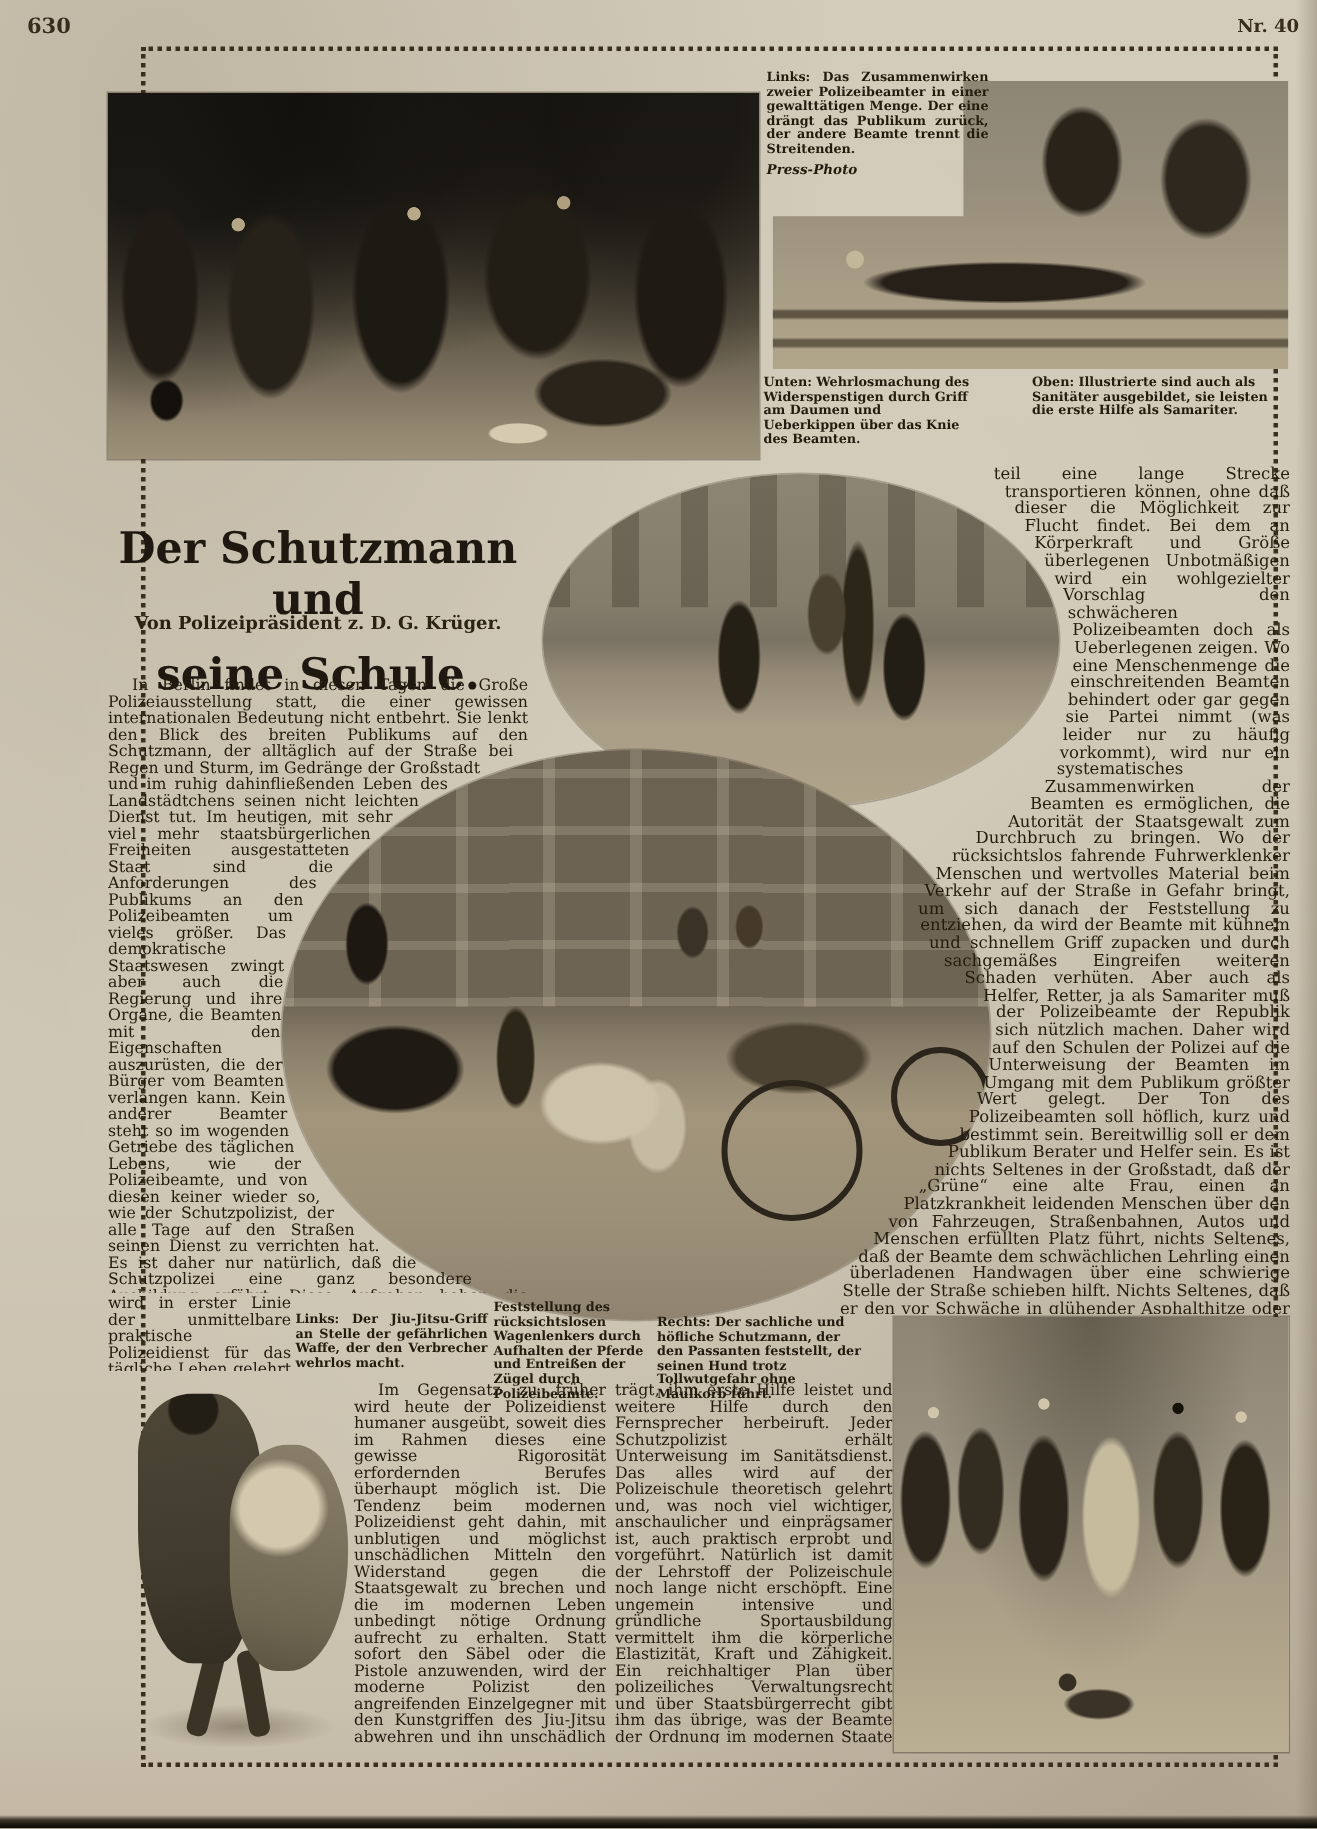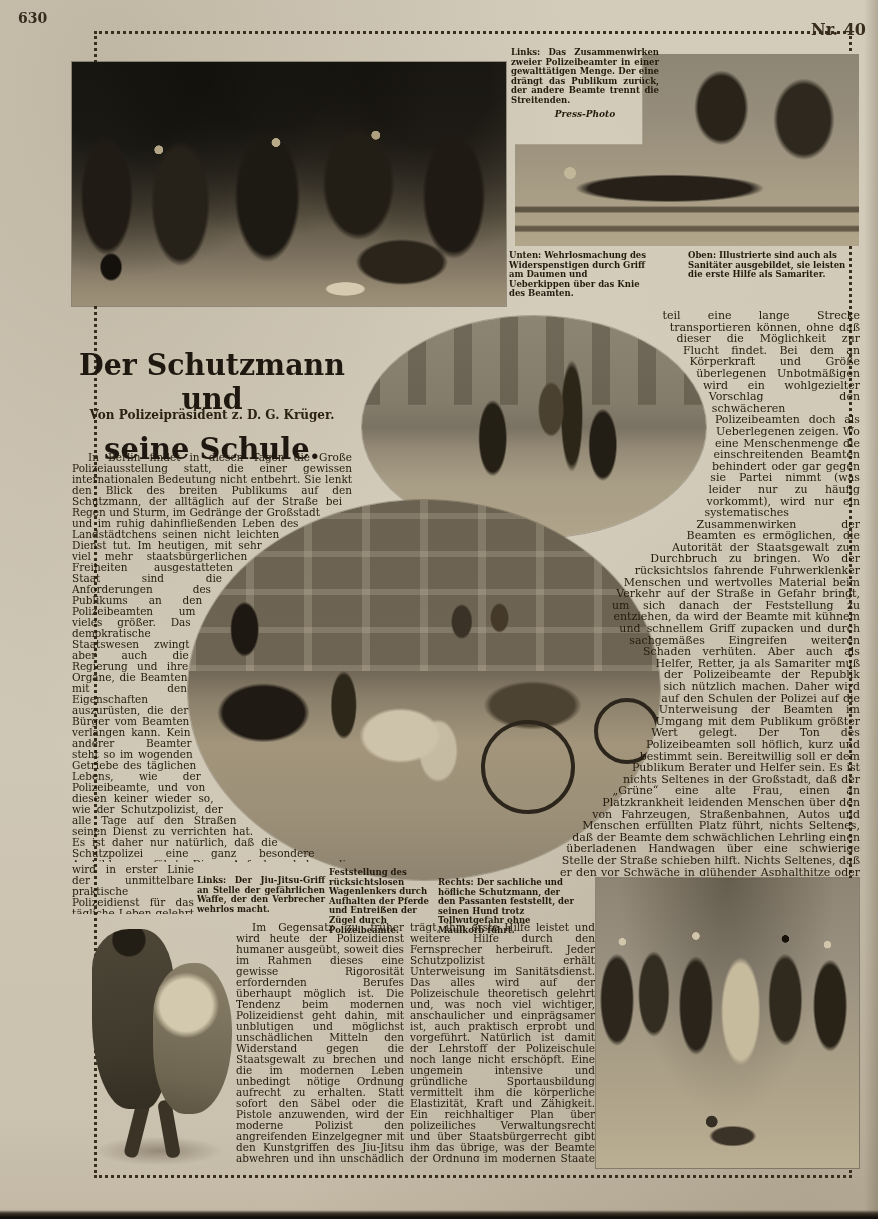--- a/index.html
+++ b/index.html
@@ -13,21 +13,21 @@
   .page::after{content:"";position:absolute;left:0;right:0;bottom:0;height:9px;
     background:linear-gradient(180deg,rgba(40,32,20,0),#41372a 35%,#16120d 75%,#0c0a07);}
   .page::before{content:"";position:absolute;top:0;bottom:0;right:0;width:14px;
     background:linear-gradient(90deg,rgba(90,78,58,0),rgba(90,78,58,.28));}
   .frame{position:absolute;left:94px;top:31px;width:752px;height:1141px;
     border:3px dotted #3a2e1d;}
   
   .hdr-num{position:absolute;left:18px;top:10px;font-size:14px;font-weight:bold;color:#372c1d;}
   .hdr-title{position:absolute;left:0;right:0;top:7px;text-align:center;
     font-size:19px;font-weight:bold;letter-spacing:1.5px;color:#2c2214;}
-  .hdr-issue{position:absolute;right:12px;top:20px;font-size:16px;font-weight:bold;color:#372c1d;}
+  .hdr-issue{position:absolute;right:12px;top:10px;font-size:12px;font-weight:bold;color:#372c1d;}
   
   .photo{position:absolute;box-shadow:0 0 0 1px rgba(35,28,18,.35);}
   .ph-crowd{left:72px;top:62px;width:434px;height:244px;
     background:
       radial-gradient(ellipse 26px 9px at 63% 93%, #d6cbb0 0 70%, transparent 78%),
       radial-gradient(ellipse 16px 20px at 9% 84%, #14110c 0 60%, transparent 72%),
       radial-gradient(circle 6px at 20% 36%, #b3a586 0 70%, transparent 78%),
       radial-gradient(circle 6px at 47% 33%, #b8aa89 0 70%, transparent 78%),
       radial-gradient(circle 6px at 70% 30%, #af9f7e 0 70%, transparent 78%),
       radial-gradient(ellipse 40px 90px at 8% 55%, #201c15 0 58%, transparent 66%),
@@ -101,21 +101,21 @@
       radial-gradient(ellipse 30px 82px at 55% 46%, #c7bb9e 0 58%, transparent 66%),
       radial-gradient(ellipse 26px 70px at 72% 42%, #302a1e 0 58%, transparent 66%),
       radial-gradient(ellipse 26px 70px at 89% 44%, #282217 0 58%, transparent 66%),
       radial-gradient(ellipse 34px 15px at 52% 89%, #3b3328 0 58%, transparent 70%),
       radial-gradient(circle 8px at 44% 84%, #352e23 0 68%, transparent 78%),
       radial-gradient(ellipse at 50% 0%, rgba(50,44,33,.45), transparent 58%),
       linear-gradient(180deg,#8f8574 0%,#999080 30%,#a79c85 58%,#b2a68c 82%,#baae93 100%);}
   
   .cap{position:absolute;font-size:8.5px;line-height:9.6px;font-weight:bold;color:#241b0f;text-align:justify;}
   .cap-c{text-align:left;}
-  .credit{display:block;text-align:center;font-style:italic;margin-top:4px;font-size:9px;}
+  .credit{display:block;text-align:left;font-style:italic;margin-top:4px;font-size:9px;}
   .art-title{position:absolute;left:64px;top:348px;width:296px;text-align:center;color:#1f1811;}
   .art-title .t1{font-size:29px;font-weight:bold;display:block;transform:scaleX(.98);}
   .art-title .t2{font-size:29px;font-weight:bold;display:block;margin-top:16px;}
   .byline{position:absolute;left:64px;top:408px;width:296px;text-align:center;font-size:12px;font-weight:bold;color:#2c2214;}
   .body-col{position:absolute;font-size:10.5px;line-height:11px;text-align:justify;color:#241b0f;overflow:hidden;}
   .col-left{left:72px;top:452px;width:280px;height:410px;}
   .col-left-tail{left:72px;top:864px;width:122px;height:50px;font-size:10.5px;}
   .col-right{left:560px;top:310px;width:300px;height:566px;font-size:11px;line-height:11.6px;}
   .col-bl{left:236px;top:922px;width:168px;height:240px;}
   .col-br{left:410px;top:922px;width:185px;height:240px;}

